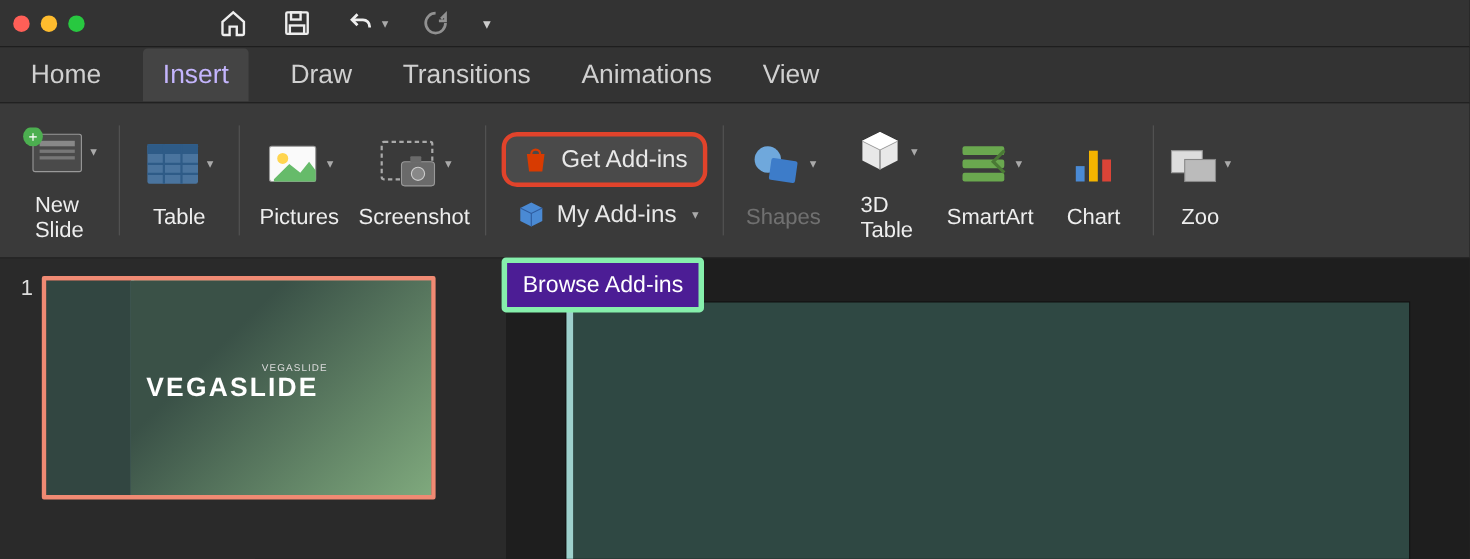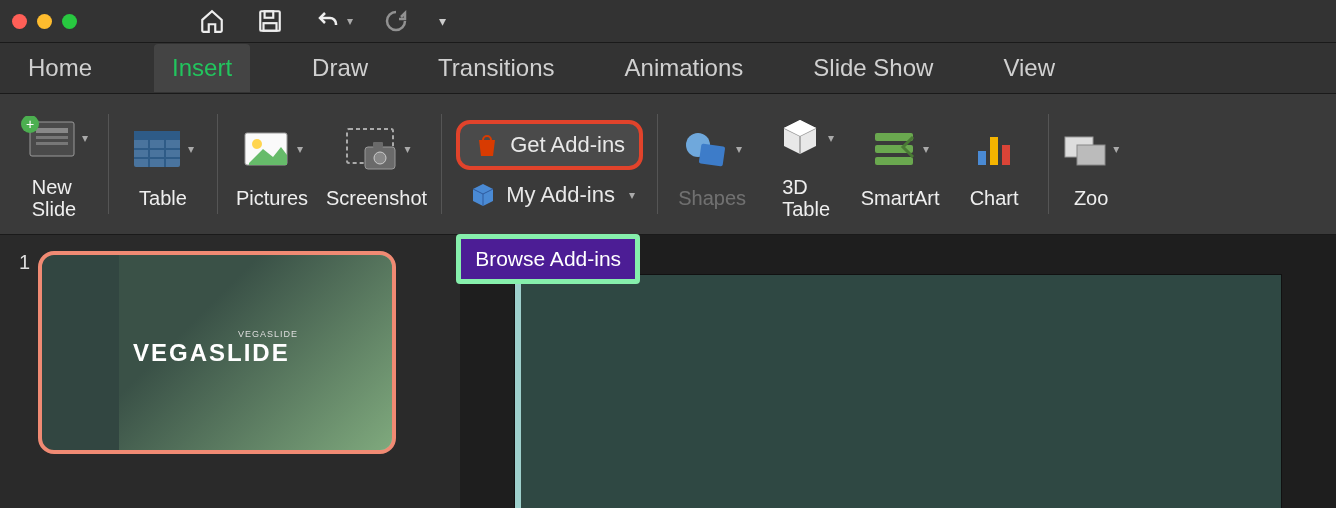--- a/index.html
+++ b/index.html
@@ -2,36 +2,36 @@
 <html><head>
 <meta charset="utf-8">
 <style>
 html,body{margin:0;padding:0;background:#262626;font-family:-apple-system,BlinkMacSystemFont,"Segoe UI",sans-serif;color:#e8e8e8;overflow:hidden;width:1336px;height:508px}
 .titlebar{height:42px;display:flex;align-items:center;padding:0 12px;background:#333;border-bottom:1px solid #1a1a1a}
 .traffic{display:flex;gap:10px;margin-right:120px}
 .tl{width:15px;height:15px;border-radius:50%}
 .tl.r{background:#ff5f57}.tl.y{background:#febc2e}.tl.g{background:#28c840}
 .qat{display:flex;gap:30px;align-items:center;color:#eee}
 .qat-btn{cursor:pointer;display:flex;align-items:center;justify-content:center}
-.menubar{height:50px;background:#333;display:flex;align-items:center;padding:0 20px;gap:54px;font-size:24px;color:#d0d0d0;border-bottom:1px solid #1a1a1a}
+.menubar{height:50px;background:#333;display:flex;align-items:center;padding:0 20px;gap:30px;font-size:24px;color:#d0d0d0;border-bottom:1px solid #1a1a1a}
 .menuitem{cursor:pointer;padding:4px 8px}
-.menuitem.active{background:#444;color:#22c55e;border-radius:4px 4px 0 0;padding:10px 18px}
+.menuitem.active{background:#444;color:#c4b5fd;border-radius:4px 4px 0 0;padding:10px 18px}
 .ribbon{height:140px;background:#3a3a3a;display:flex;align-items:center;padding:0 14px;gap:14px;border-bottom:1px solid #1a1a1a}
 .rgroup{display:flex;flex-direction:column;align-items:center;justify-content:center;gap:8px;min-width:80px;cursor:pointer}
 .ricon{height:60px;display:flex;align-items:center;justify-content:center;position:relative}
 .rlabel{font-size:20px;text-align:left;line-height:1.1;color:#eee}
 .drop{font-size:12px;color:#aaa;margin-left:4px}
 .addin-col{display:flex;flex-direction:column;gap:12px;justify-content:center}
 .addin-row{display:flex;align-items:center;gap:10px;cursor:pointer;font-size:22px}
 .get-addins{border:4px solid #e1432b;border-radius:14px;padding:8px 14px;background:#4a4a4a}
 .tooltip{position:absolute;background:#4c1d95;color:#fff;padding:8px 14px;font-size:21px;border-radius:4px;top:52px;left:0;border:5px solid #86efac;white-space:nowrap;z-index:10}
 .workspace{display:flex;height:calc(508px - 42px - 50px - 140px);background:#222}
 .thumbs{width:440px;background:#2a2a2a;padding:16px 10px;display:flex;gap:8px}
 .thumb-num{font-size:20px;color:#ddd;width:20px;text-align:right}
-.thumb{width:350px;height:195px;border:4px solid #f08a73;border-radius:16px;background:linear-gradient(90deg,#324641 0 22%,#a8c9a8 22% 100%);position:relative;overflow:hidden}
+.thumb{width:350px;height:195px;border:4px solid #f08a73;border-radius:2px;background:linear-gradient(90deg,#324641 0 22%,#a8c9a8 22% 100%);position:relative;overflow:hidden}
 .thumb::before{content:"";position:absolute;left:22%;top:0;width:3px;height:100%;background:#9ed0cc}
 .thumb-inner{position:absolute;left:22%;top:0;right:0;bottom:0;background:linear-gradient(135deg,#3a5147 0 30%,#7fa97d 100%)}
 .thumb-txt{position:absolute;left:26%;top:50%;transform:translateY(-50%);color:#fff;font-size:24px;font-weight:600;letter-spacing:2px}
 .thumb-sub{position:absolute;left:56%;top:38%;font-size:9px;color:#ddd;letter-spacing:1px}
 .canvas-area{flex:1;background:#1e1e1e;display:flex;justify-content:center;padding-top:40px}
 .canvas{width:760px;height:240px;background:#2f4843;border-left:6px solid #9ed0cc;box-shadow:0 0 0 1px #111}
 .sep{width:1px;height:100px;background:#555}
 .iconrow{display:flex;align-items:center;gap:2px}
 svg{display:block}
 </style>
@@ -73,21 +73,20 @@
     <div class="qat-btn" style="font-size:14px;color:#ccc">▾</div>
   </div>
 </div>
 
 <div class="menubar">
   <div class="menuitem">Home</div>
   <div class="menuitem active">Insert</div>
   <div class="menuitem">Draw</div>
   <div class="menuitem">Transitions</div>
   <div class="menuitem">Animations</div>
-  <div class="menuitem">Slide Show</div>
   <div class="menuitem">View</div>
 </div>
 
 <div class="ribbon">
   <div class="rgroup">
     <div class="ricon iconrow">
       <div style="position:relative">
         <svg width="56" height="44">
             <rect x="10" y="6" width="44" height="34" rx="2" fill="#4a4a4a" stroke="#999"></rect>
             <rect x="16" y="12" width="32" height="5" fill="#888"></rect>

